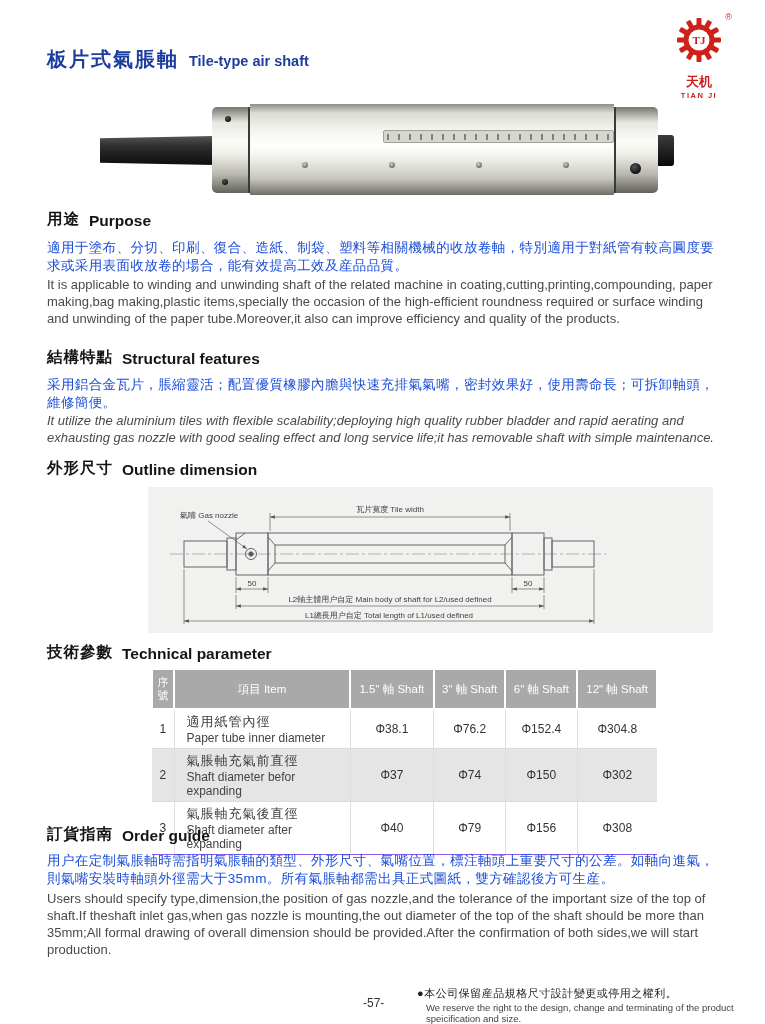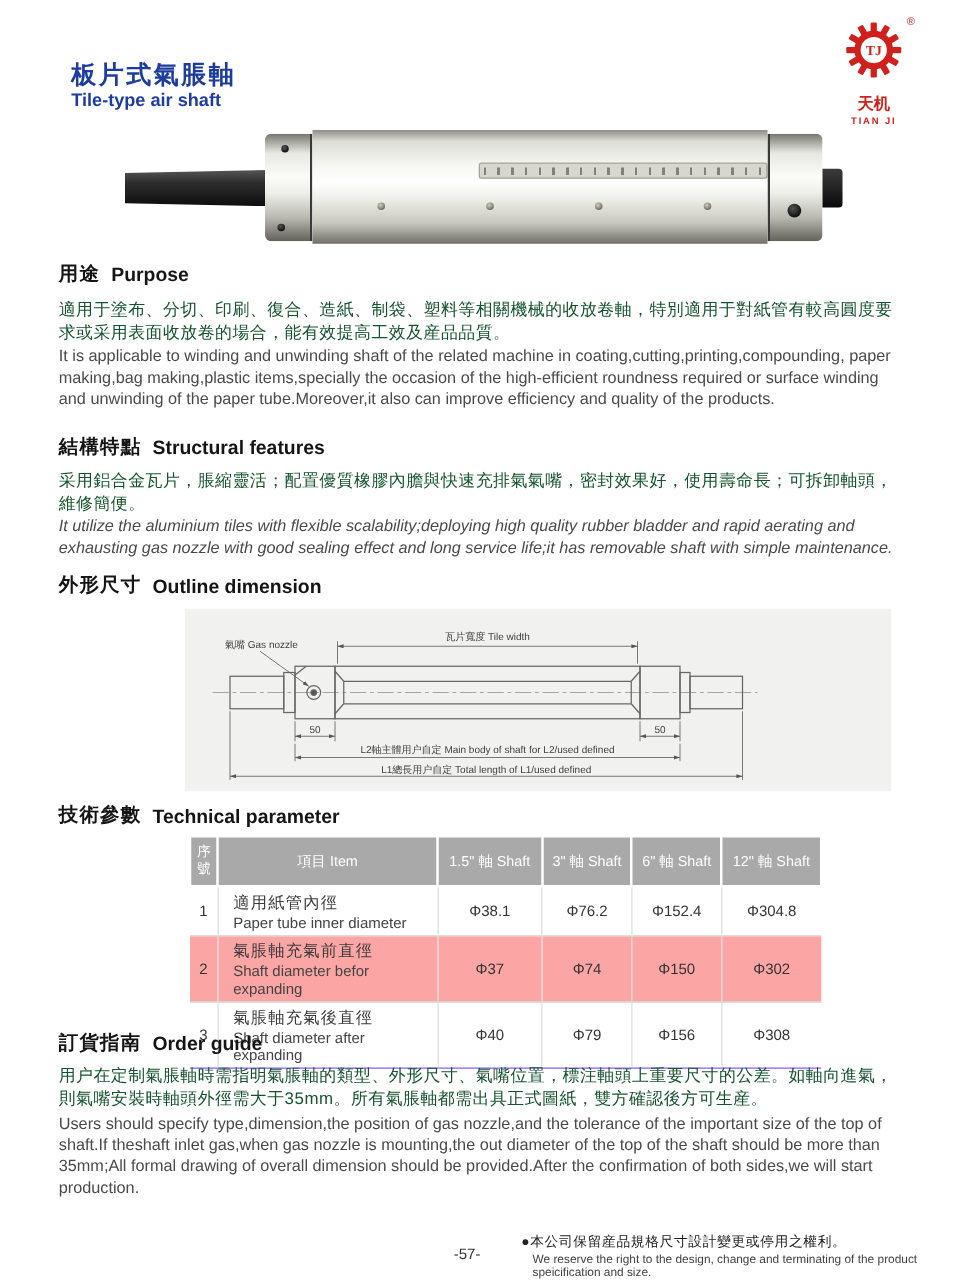--- a/index.html
+++ b/index.html
@@ -3,21 +3,21 @@
 <meta charset="utf-8">
 <style>
   * { margin:0; padding:0; box-sizing:border-box; }
   html,body { background:#888; }
   body { font-family:"Liberation Sans","DejaVu Sans",sans-serif; }
   .page {
     position:relative; width:765px; height:1024px; background:#ffffff;
     margin:0 auto; overflow:hidden;
   }
   
-  .title-row { position:absolute; left:47px; top:46px; display:flex; align-items:baseline;flex-direction:column; }
+  .title-row { position:absolute; left:47px; top:46px; display:flex; align-items:baseline; }
   .title-zh { font-size:20px; font-weight:bold; color:#1c3c9e; letter-spacing:2px; }
   .title-en { font-size:14.5px; font-weight:bold; color:#1c3c9e; margin-left:10px; }
   .logo { position:absolute; left:664px; top:12px; width:70px; text-align:center; color:#cf201b; }
   .logo .reg { position:absolute; right:2px; top:0; font-size:9px; }
   .logo-zh { font-size:13px; font-weight:bold; margin-top:1px; font-family:"Liberation Serif","DejaVu Serif",serif; }
   .logo-en { font-size:7.5px; font-weight:bold; letter-spacing:1.5px; }
   
   .photo { position:absolute; left:98px; top:102px; width:578px; height:96px; }
   .p-shaft { position:absolute; left:2px; top:34px; width:114px; height:29px;
     background:linear-gradient(180deg,#555 0%,#2e2e2e 35%,#0d0d0d 100%);
@@ -39,35 +39,35 @@
   .p-head-r { position:absolute; left:516px; top:5px; width:44px; height:86px;
     border-radius:0 5px 5px 0; border-left:2px solid #3a3a38;
     background:linear-gradient(180deg,#77776f 0%,#e8e8e2 18%,#fbfbf8 40%,#efefe9 55%,#b9b9b1 78%,#62625a 100%); }
   .p-cap { position:absolute; left:560px; top:33px; width:16px; height:31px;
     background:linear-gradient(180deg,#3c3c3c,#090909); border-radius:0 3px 3px 0; }
   
   .sec-head { position:absolute; left:47px; display:flex; align-items:flex-end; color:#151515; }
   .sec-head .zh { font-size:15.5px; font-weight:bold; letter-spacing:1px; }
   .sec-head .en { font-size:15.5px; font-weight:bold; margin-left:9px; }
   .para-zh { position:absolute; left:47px; width:678px; font-size:13.5px; line-height:1.32;
-    color:#14532d; letter-spacing:0.4px; }
+    color:#1d4ed8; letter-spacing:0.4px; }
   .para-en { position:absolute; left:47px; width:678px; font-size:13px; line-height:1.3; color:#4a4a4a; }
   
   .panel { position:absolute; left:148px; top:487px; width:565px; height:146px; background:#f1f1f0; }
   .panel svg { display:block; }
   .panel text { font-size:8px; fill:#3f3f3f; }
   
   .tech-table { position:absolute; left:151px; top:668px; width:507px; border-collapse:collapse;
     font-size:12px; color:#333; }
   .tech-table th { background:#a9a9a9; color:#ffffff; font-weight:normal;
     border:2px solid #ffffff; height:40px; font-size:11.5px; }
   .tech-table th.no-col { width:22px; padding:0 4px; line-height:1.2; word-break:break-all; font-size:11px; }
   .tech-table th.item-col { width:176px; }
   .tech-table td { height:38px; border-top:1px solid #dcdcdc; }
-  .tech-table tr.alt td { background:#fca5a5; }
+  .tech-table tr.alt td { background:#e5e5e5; }
   .tech-table td.c { text-align:center; border-left:1px solid #dedede; }
   .tech-table td.no { text-align:center; border-left:none; }
   .tech-table td.item { padding:3px 0 3px 12px; border-left:1px solid #dedede; }
   .tech-table td.item .zh { font-size:13px; color:#3c3c3c; letter-spacing:1px; }
   .tech-table td.item .en { font-size:12px; color:#444; }
   .tech-table tr:last-child td { border-bottom:1px solid #8b5cf6; }
   
   .page-num { position:absolute; left:363px; top:996px; font-size:12px; color:#333; }
   .foot-note { position:absolute; left:417px; top:986px; color:#222; }
   .foot-note .zh { font-size:11px; letter-spacing:0.5px; }

